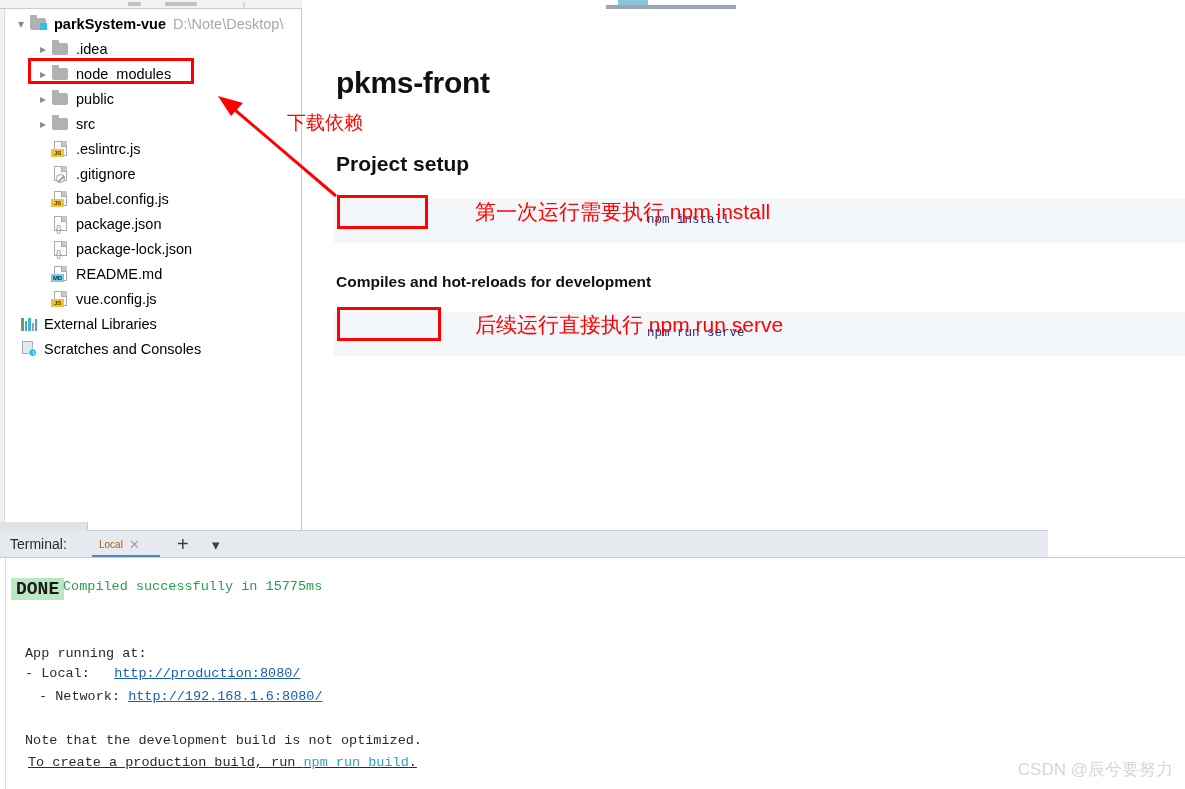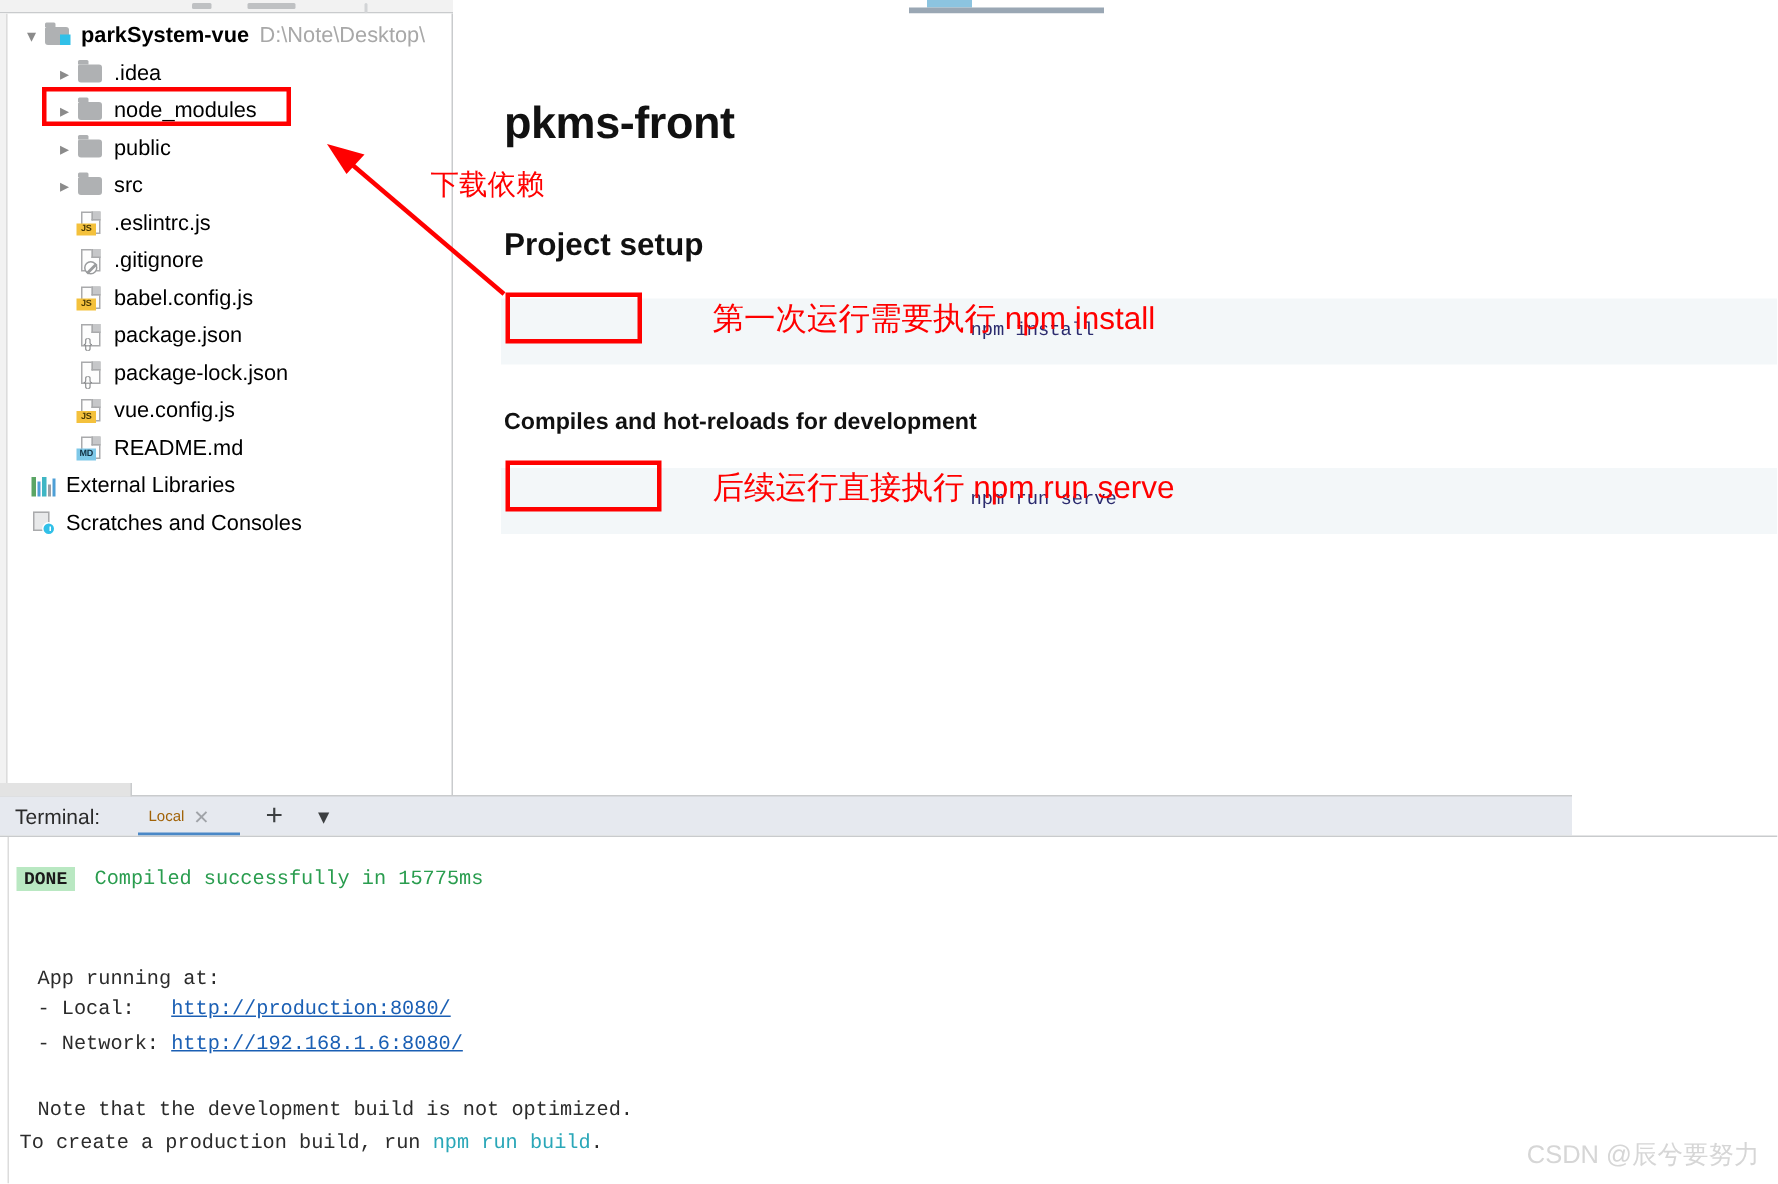--- a/index.html
+++ b/index.html
@@ -282,29 +282,29 @@
     position: absolute;
     font-family: "Liberation Mono", monospace;
     font-size: 13.5px;
     white-space: pre;
     color: #2b2b2b;
   }
   .done-badge {
     position: absolute; left: 11px; top: 578px;
     background: #b9e8c2; color: #1a1a1a;
     font-family: "Liberation Mono", monospace;
-    font-size: 12px; font-weight: bold;
+    font-size: 18px; font-weight: bold;
     padding: 1px 5px;
   }
   .tl-done-msg { left: 63px; top: 579px; color: #2a9d4f; }
   .tl-app      { left: 25px; top: 646px; }
   .tl-local    { left: 25px; top: 666px; }
-  .tl-network  { left: 25px; top: 689px; }
+  .tl-network  { left: 39px; top: 689px; }
   .tl-note     { left: 25px; top: 733px; }
-  .tl-create   { left: 13px; top: 755px; }
+  .tl-create   { left: 28px; top: 755px; text-decoration: underline; }
 
   .link {
     color: #1a5fb4; text-decoration: underline;
   }
   .cmd-cyan { color: #2aa7b8; }
 
   
   .watermark {
     position: absolute; right: 12px; top: 758px;
     font-size: 17px; color: #d6d6d6;
@@ -417,32 +417,32 @@
           <span class="file"></span>
             <span class="file-badge badge-json">{}</span>
         </span>
         <span class="row-label">package-lock.json</span>
       </div>
 
       <div class="tree-row" style="padding-left:30px">
         <span class="arrow spacer">▸</span>
         <span class="ic">
           <span class="file"></span>
+            <span class="file-badge badge-md">MD</span>
+        </span>
+        <span class="row-label">README.md</span>
+      </div>
+
+      <div class="tree-row" style="padding-left:30px">
+        <span class="arrow spacer">▸</span>
+        <span class="ic">
+          <span class="file"></span>
             <span class="file-badge badge-js">JS</span>
         </span>
         <span class="row-label">vue.config.js</span>
-      </div>
-
-      <div class="tree-row" style="padding-left:30px">
-        <span class="arrow spacer">▸</span>
-        <span class="ic">
-          <span class="file"></span>
-            <span class="file-badge badge-md">MD</span>
-        </span>
-        <span class="row-label">README.md</span>
       </div>
 
       <div class="tree-row" style="padding-left:14px">
         <span class="ic">
           <span class="libs">
               <i></i>
               <i></i>
               <i></i>
               <i></i>
               <i></i>

